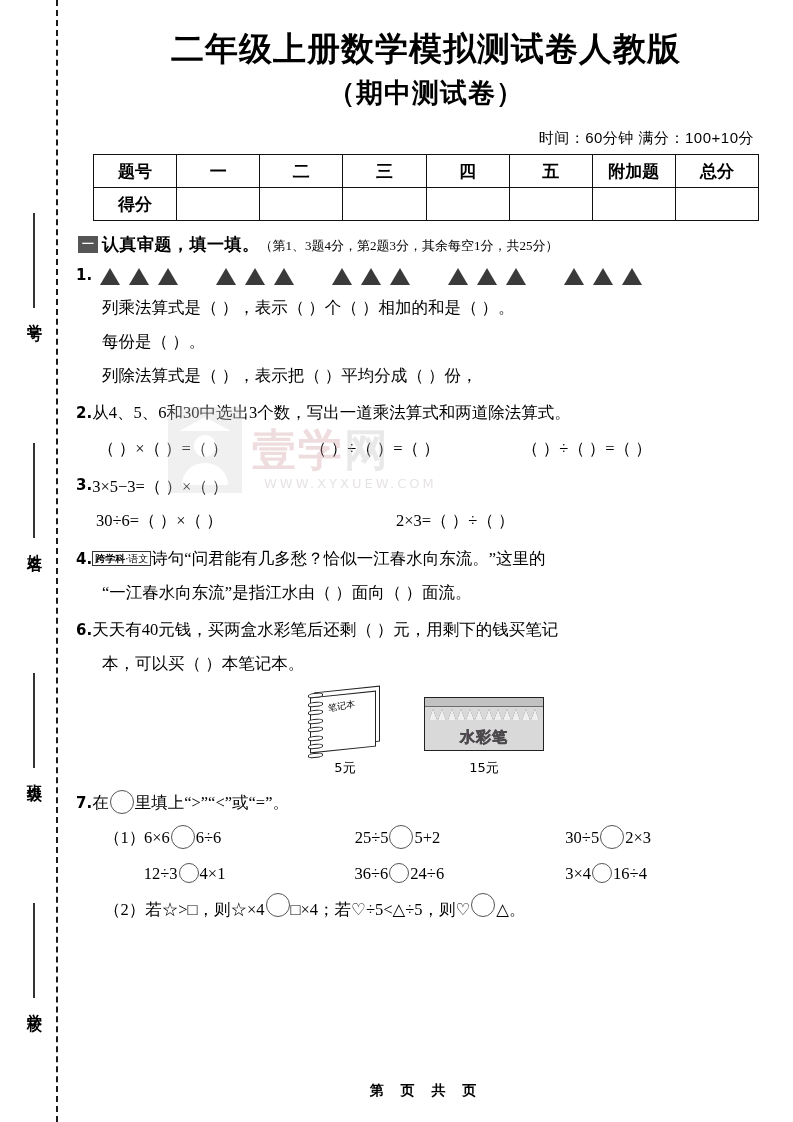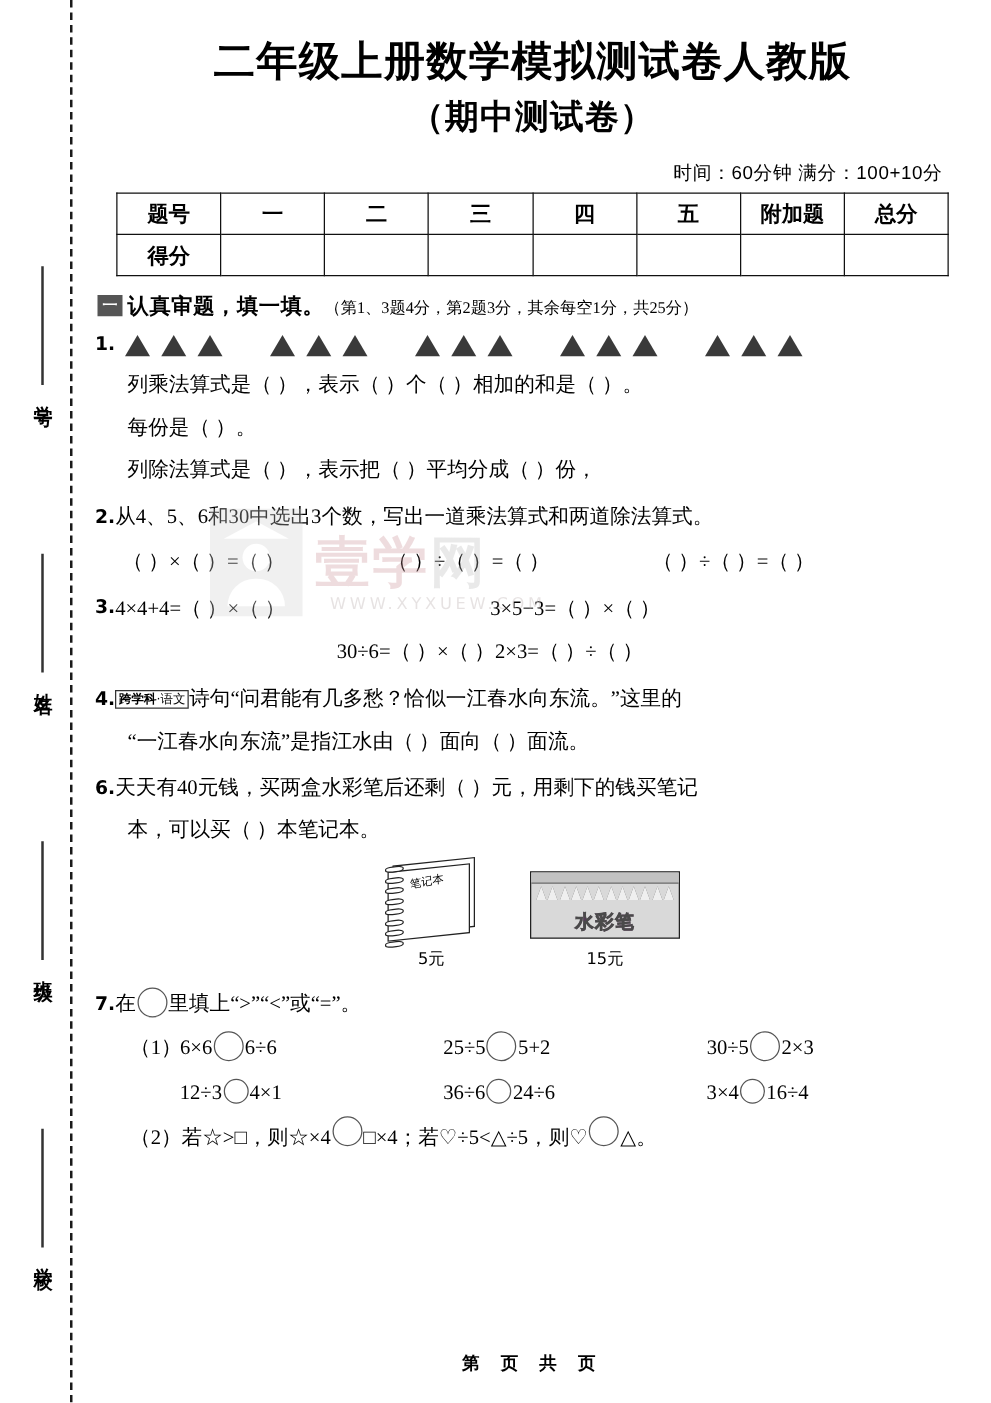--- a/index.html
+++ b/index.html
@@ -455,24 +455,23 @@
     <div class="cmp-row" style="padding-left:22px;">
       <span class="cmp-cell">（    ）×（    ）=（      ）</span>
       <span class="cmp-cell">（    ）÷（     ）=（     ）</span>
       <span class="cmp-cell">（     ）÷（     ）=（     ）</span>
     </div>
   </div>
 
   <div class="q">
     <div style="display:flex;">
       <span class="qnum">3.</span>
-      <span style="width:300px;">4×4+4=（       ）×（       ）</span>
       <span>3×5−3=（       ）×（       ）</span>
     </div>
-    <div style="display:flex; padding-left:20px;text-align:right;">
+    <div style="display:flex; padding-left:20px;">
       <span style="width:300px;">30÷6=（      ）×（       ）</span>
       <span>2×3=（      ）÷（       ）</span>
     </div>
   </div>
 
   <div class="q">
     <div>
       <span class="qnum">4.</span><span class="badge"><b>跨学科</b><span>·语文</span></span><span>诗句“问君能有几多愁？恰似一江春水向东流。”这里的</span>
     </div>
     <div class="indent">“一江春水向东流”是指江水由（      ）面向（       ）面流。</div>

